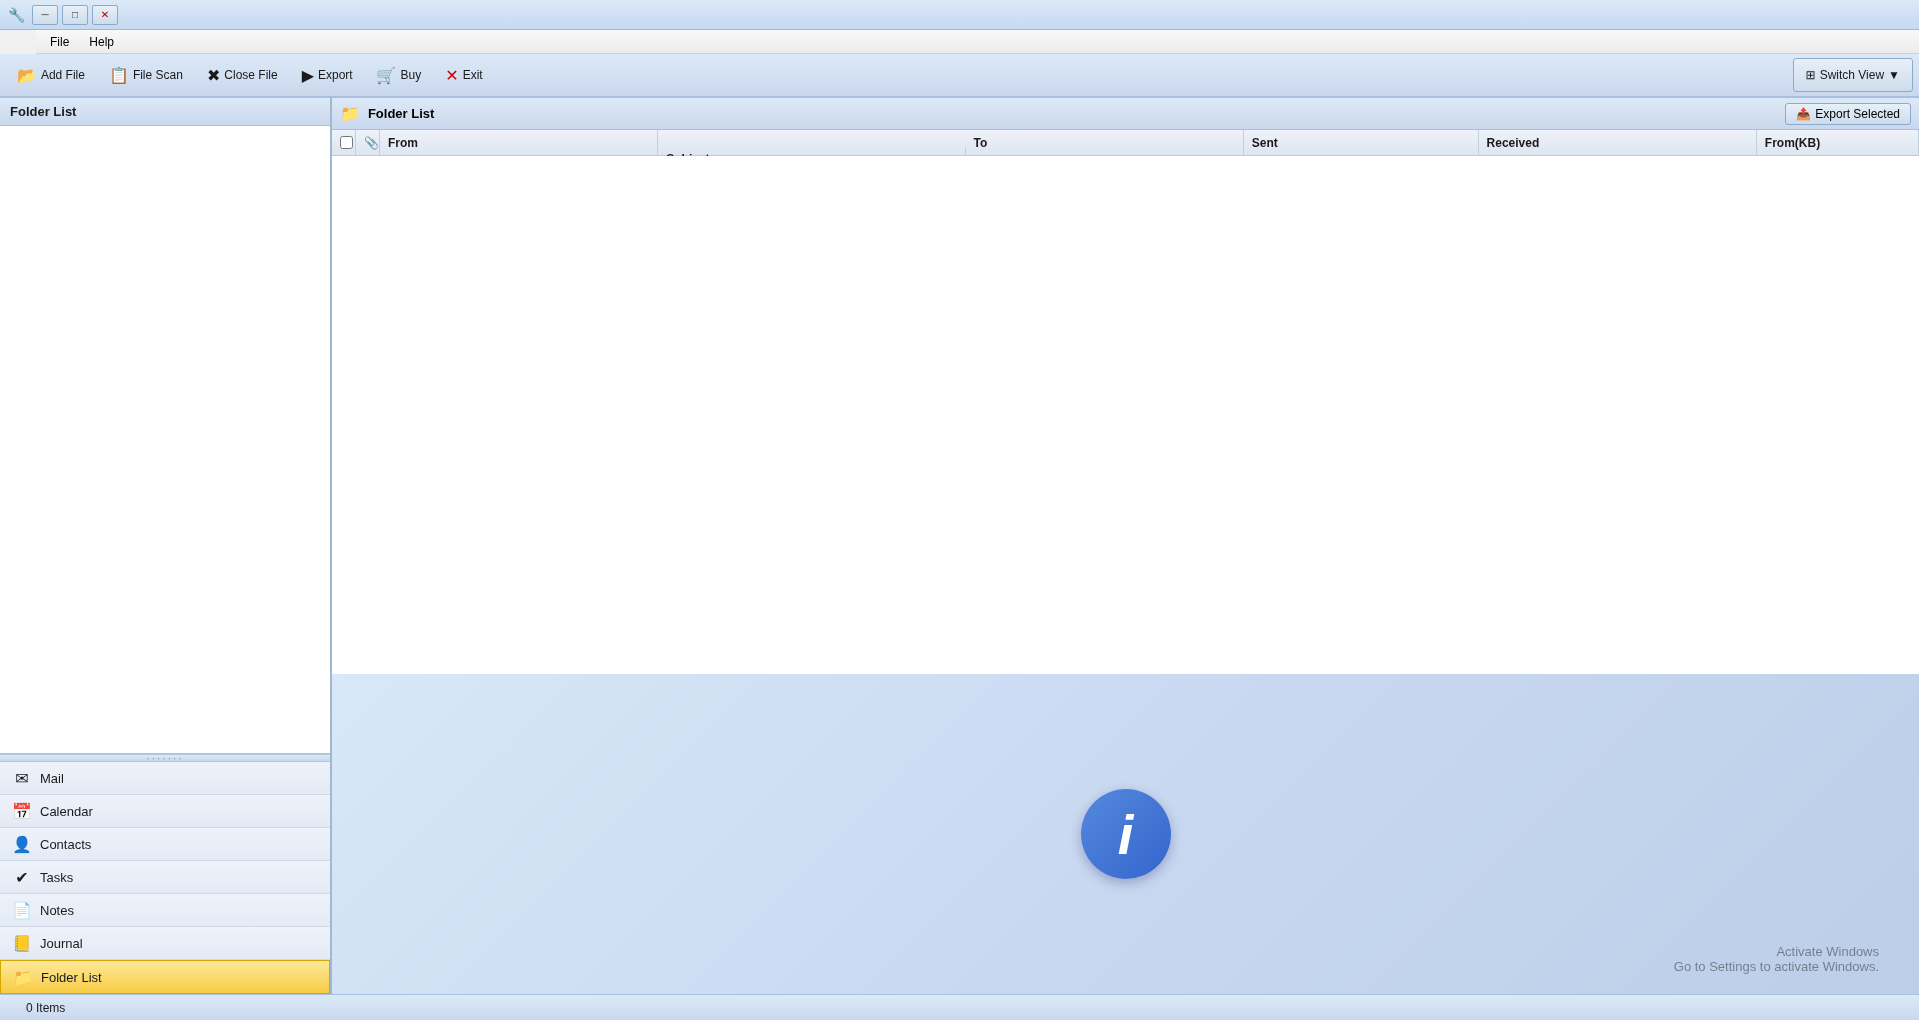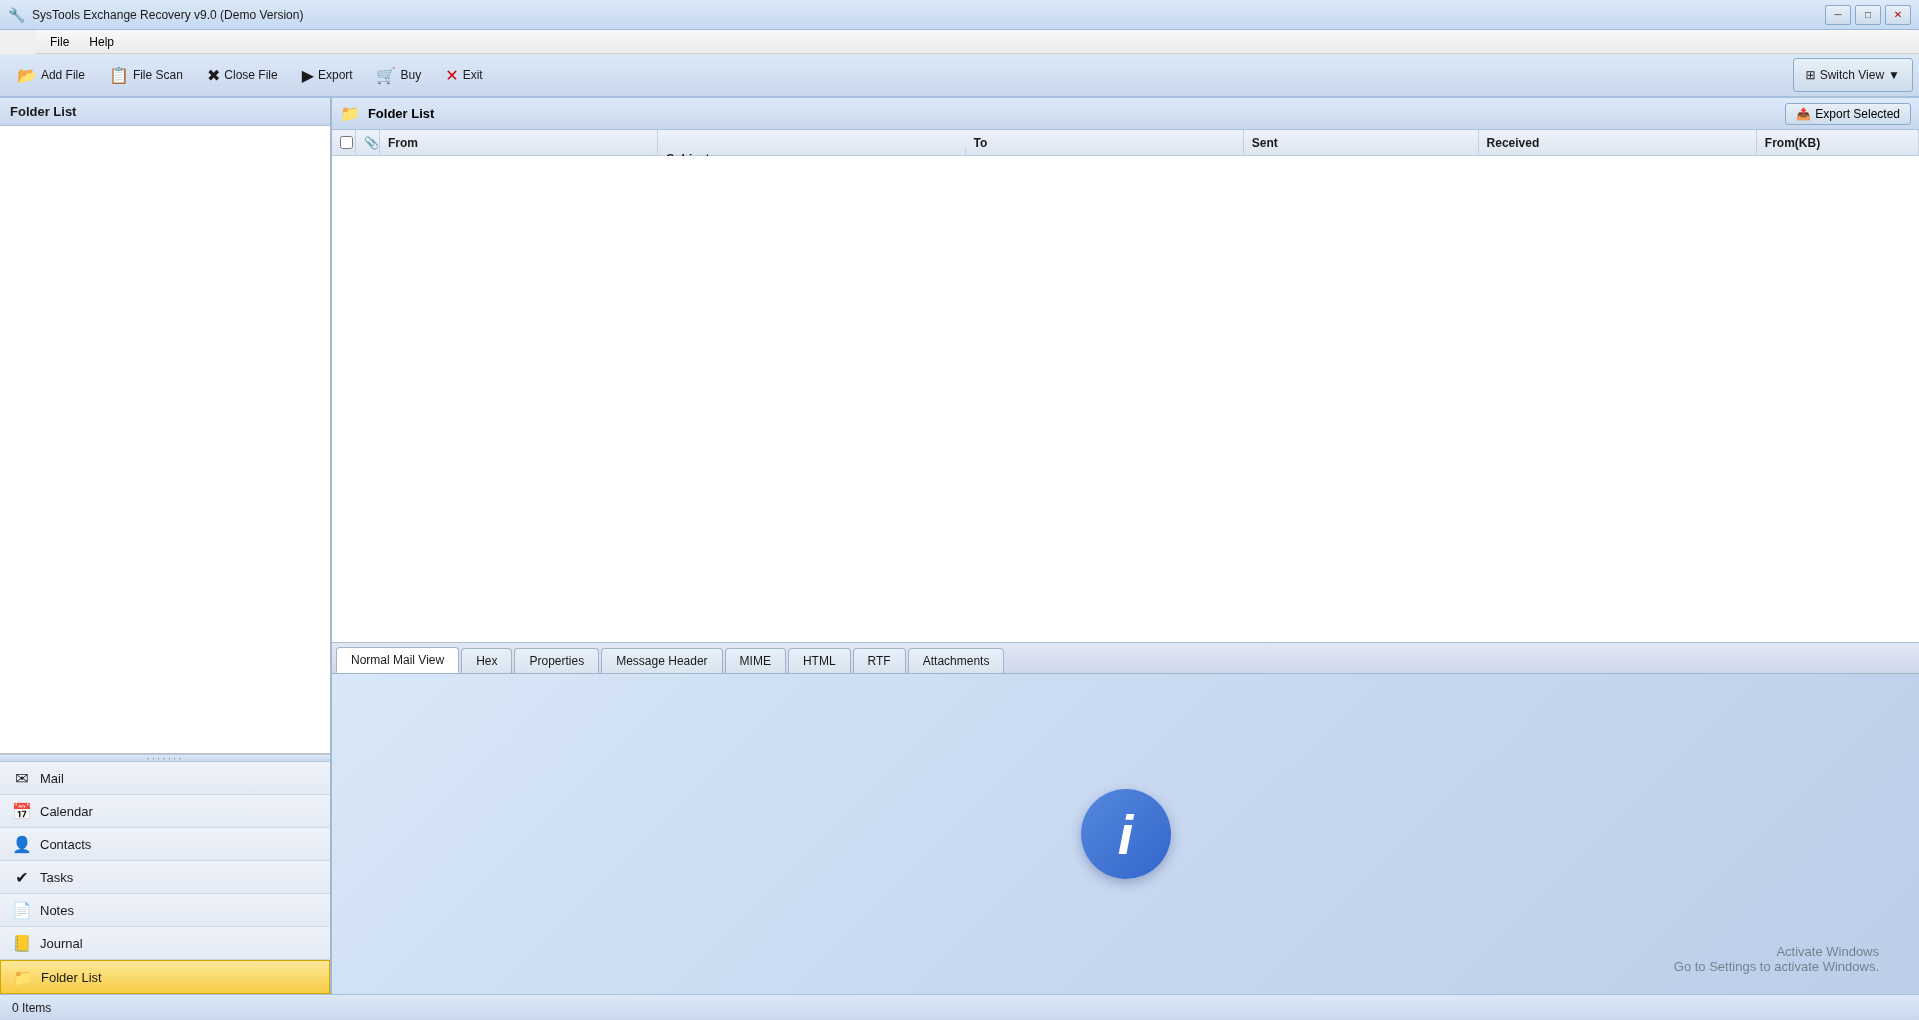--- a/index.html
+++ b/index.html
@@ -326,31 +326,30 @@
       font-size: 13px;
     }
 
     
     #status-bar {
       height: 26px;
       background: linear-gradient(to bottom, #dce9f7, #cad8ee);
       border-top: 1px solid #a8c0dc;
       display: flex;
       align-items: center;
-      padding: 0 12px;
+      padding: 0 26px;
       font-size: 12px;
       color: #1a1a1a;
     }
   </style>
 </head>
 <body>
 
 <div id="title-bar">
   <div class="app-icon">🔧</div>
-  <span class="title-text">SysTools Exchange Recovery v9.0 (Demo Version)</span>
   <div class="win-controls">
     <div class="win-btn">─</div>
     <div class="win-btn">□</div>
     <div class="win-btn close-btn">✕</div>
   </div>
 </div>
 
 <div id="menu-bar">
   <div class="menu-item">File</div>
   <div class="menu-item">Help</div>
@@ -449,31 +448,20 @@
       <div class="col-header col-from">From</div>
       <div class="col-header col-subject">Subject</div>
       <div class="col-header col-to">To</div>
       <div class="col-header col-sent">Sent</div>
       <div class="col-header col-received">Received</div>
       <div class="col-header col-size">From(KB)</div>
     </div>
 
     <div id="msg-list-body"></div>
 
-    <div id="preview-tabs">
-
-    <div class="preview-tab active">Normal Mail View</div>
-        <div class="preview-tab">Hex</div>
-        <div class="preview-tab">Properties</div>
-        <div class="preview-tab">Message Header</div>
-        <div class="preview-tab">MIME</div>
-        <div class="preview-tab">HTML</div>
-        <div class="preview-tab">RTF</div>
-        <div class="preview-tab">Attachments</div>
-      </div>
 
     <div id="preview-area">
       <div id="no-preview-icon">
         <span>i</span>
       </div>
       <div id="activate-windows">
         <div>Activate Windows</div>
         <div>Go to Settings to activate Windows.</div>
       </div>
     </div>

